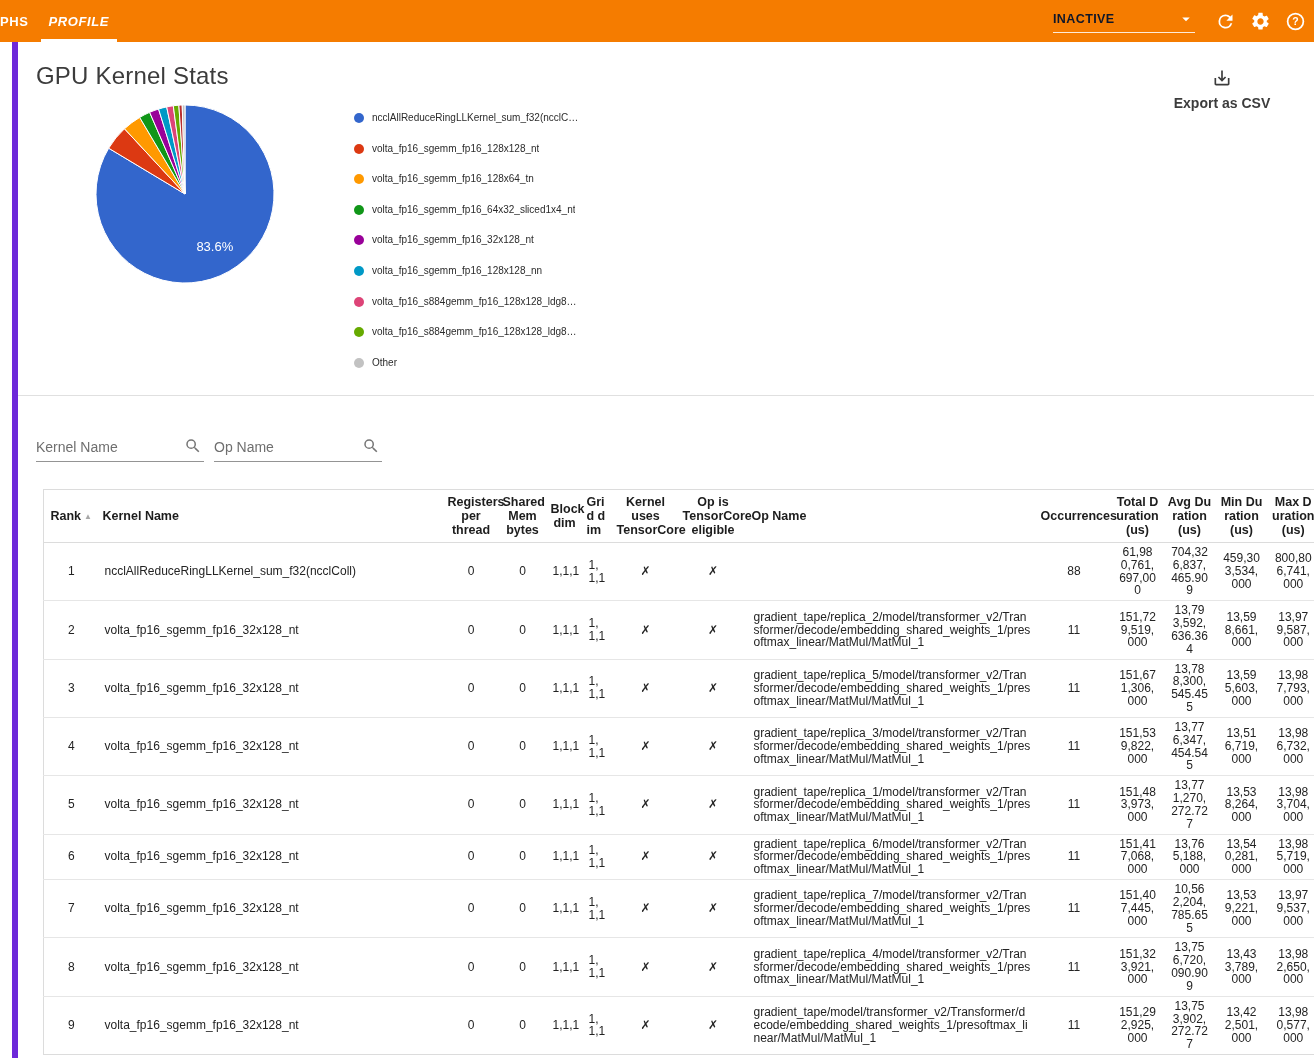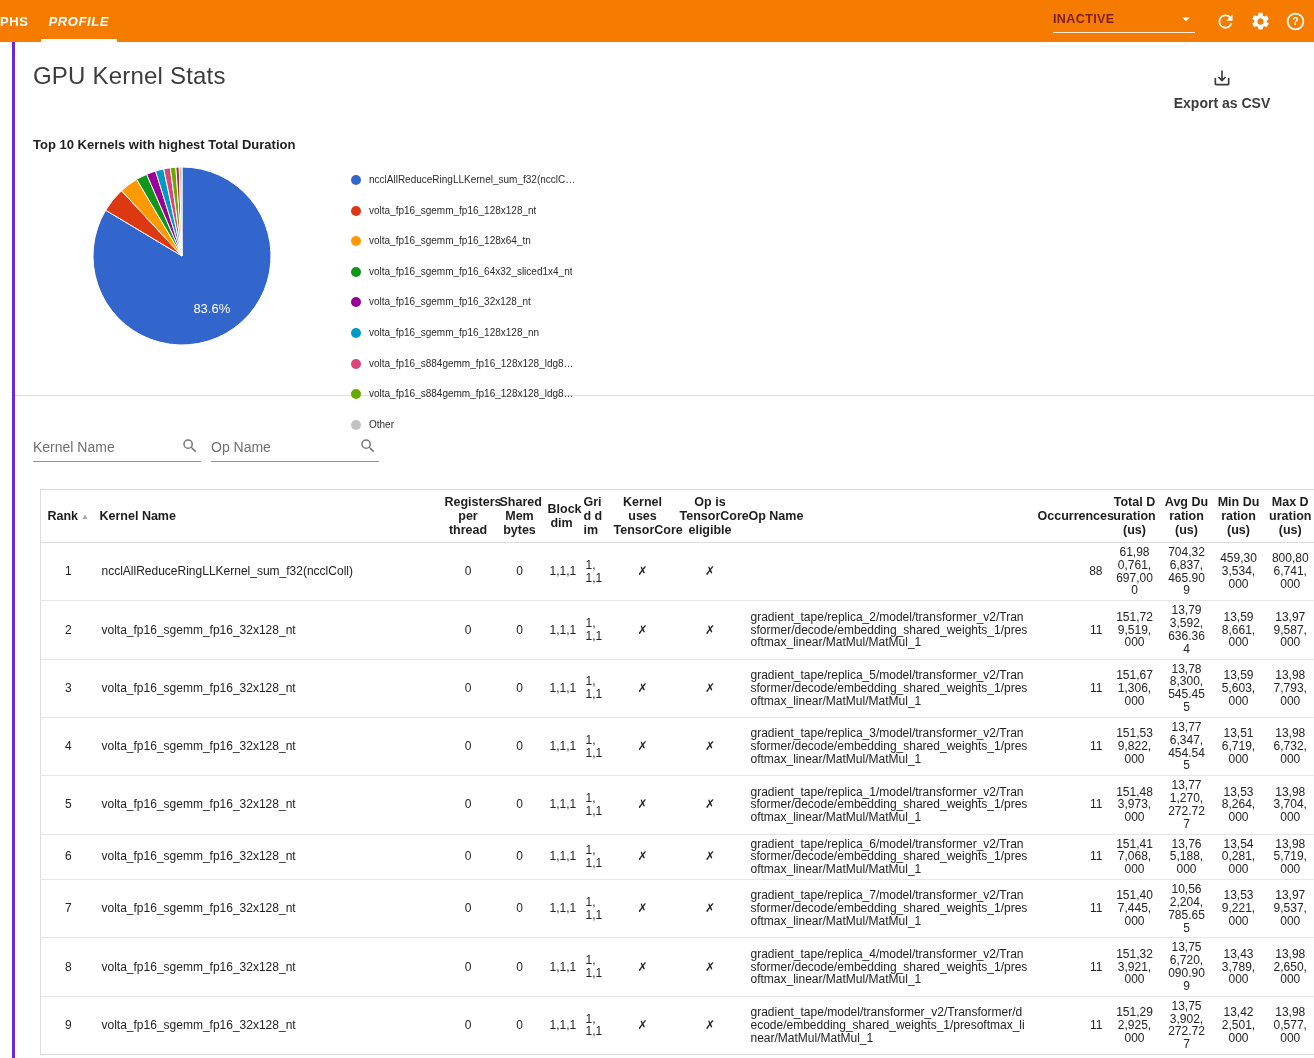--- a/index.html
+++ b/index.html
@@ -18,25 +18,25 @@
     display:flex; align-items:center; padding:0 8px; margin-right:4px;
     color:#fff; font-weight:bold; font-size:13px; letter-spacing:.6px;
     cursor:pointer; border-bottom:3px solid transparent; padding-top:3px;
   }
   .tab.first{ padding-left:0; }
   .tab.active{ border-bottom-color:#fff;font-style:italic; }
   .appbar-right{ display:flex; align-items:center; gap:14px; padding-right:8px; }
   .run-select{
     width:142px; display:flex; align-items:center; justify-content:space-between;
     border-bottom:1px solid rgba(255,255,255,.85); padding-bottom:4px; margin-right:6px;
-    color:#7f1d1d; font-size:12.5px; font-weight:bold; letter-spacing:.4px; cursor:pointer;
+    color:#0f172a; font-size:12.5px; font-weight:bold; letter-spacing:.4px; cursor:pointer;
   }
   .abar-icon{ width:21px; height:21px; cursor:pointer; flex:none; }
   
-  .content{ border-left:3px solid #6d28d9; margin-left:12px; height:1016px; }
+  .content{ border-left:6px solid #6d28d9; margin-left:12px; height:1016px; }
   .kernel-stats{ position:relative; height:353px; padding:20px 20px 0 18px; }
   h1.sec-title{ font-size:24px; font-weight:400; color:#3c3c3c; letter-spacing:.2px; }
   .export-btn{
     position:absolute; top:26px; right:37px; width:110px; text-align:center;
     color:#3c3c3c; cursor:pointer;
   }
   .export-btn svg{ width:20px; height:20px; }
   .export-btn .lbl{ display:block; font-size:14px; font-weight:bold; margin-top:3px; }
   .chart-title{ font-size:13px; font-weight:bold; color:#212121; margin-top:47px; }
   .chart-row{ display:flex; align-items:flex-start; margin-top:13px; padding-left:58px; }
@@ -65,21 +65,21 @@
       color:#1d1d1d; cursor:pointer; }
   td{ padding:3px 6px; line-height:1.07; vertical-align:middle; border-top:1px solid #e6e6e6; }
   tbody tr{ height:39px; }
   .sort-arrow{ color:#a8a8a8; font-size:8px; vertical-align:1px; margin-left:3px; }
   .col-rank{ text-align:center; }
   .col-kernel{ text-align:left; }
   .col-registers,.col-shared,.col-block{ text-align:center; }
   .col-grid{ text-align:left; word-break:break-all; }
   .col-uses_tc,.col-tc_eligible{ text-align:center; }
   .col-op{ text-align:left; word-break:break-all; }
-  .col-occurrences{ text-align:right; }
+  .col-occurrences{ text-align:center; }
   .col-total,.col-avg,.col-min,.col-max{ text-align:center; word-break:break-all; }
   td.col-block{ white-space:nowrap; }
 </style>
 </head>
 <body>
 
 <div class="appbar">
   <div class="tabs">
     <div class="tab first">PHS</div>
     <div class="tab active">PROFILE</div>
@@ -107,21 +107,20 @@
 <div class="content">
 
   <section class="kernel-stats">
     <h1 class="sec-title">GPU Kernel Stats</h1>
     <div class="export-btn">
       <svg viewBox="0 0 24 24">
           <path fill="#3c3c3c" d="M19 12v7H5v-7H3v7c0 1.1.9 2 2 2h14c1.1 0 2-.9 2-2v-7h-2zm-6 .67l2.59-2.58L17 11.5l-5 5-5-5 1.41-1.41L11 12.67V3h2v9.67z"></path>
         </svg>
       <span class="lbl">Export as CSV</span>
     </div>
-    <div class="chart-title">Top 10 Kernels with highest Total Duration</div>
     <div class="chart-row">
       <svg id="pie-svg" width="182" height="182" viewBox="0 0 182 182">
           <path d="M91,91 L91,2 A89,89 0 1 1 14.680127598764926,45.21488149344596 Z" fill="#3366cc" stroke="#fff" stroke-width="1"></path>
           <path d="M91,91 L14.680127598764926,45.21488149344596 A89,89 0 0 1 30.48414929370464,25.74027418619221 Z" fill="#dc3912" stroke="#fff" stroke-width="1"></path>
           <path d="M91,91 L30.48414929370464,25.74027418619221 A89,89 0 0 1 45.695313998216974,14.393959596649012 Z" fill="#ff9900" stroke="#fff" stroke-width="1"></path>
           <path d="M91,91 L45.695313998216974,14.393959596649012 A89,89 0 0 1 55.65383773350455,9.319838314125676 Z" fill="#109618" stroke="#fff" stroke-width="1"></path>
           <path d="M91,91 L55.65383773350455,9.319838314125676 A89,89 0 0 1 64.56329923964388,6.017055517548783 Z" fill="#990099" stroke="#fff" stroke-width="1"></path>
           <path d="M91,91 L64.56329923964388,6.017055517548783 A89,89 0 0 1 72.67822781948058,3.90629951503297 Z" fill="#0099c6" stroke="#fff" stroke-width="1"></path>
           <path d="M91,91 L72.67822781948058,3.90629951503297 A89,89 0 0 1 79.29077204078693,2.7736208348138973 Z" fill="#dd4477" stroke="#fff" stroke-width="1"></path>
           <path d="M91,91 L79.29077204078693,2.7736208348138973 A89,89 0 0 1 84.85365771141794,2.212486933850954 Z" fill="#66aa00" stroke="#fff" stroke-width="1"></path>

